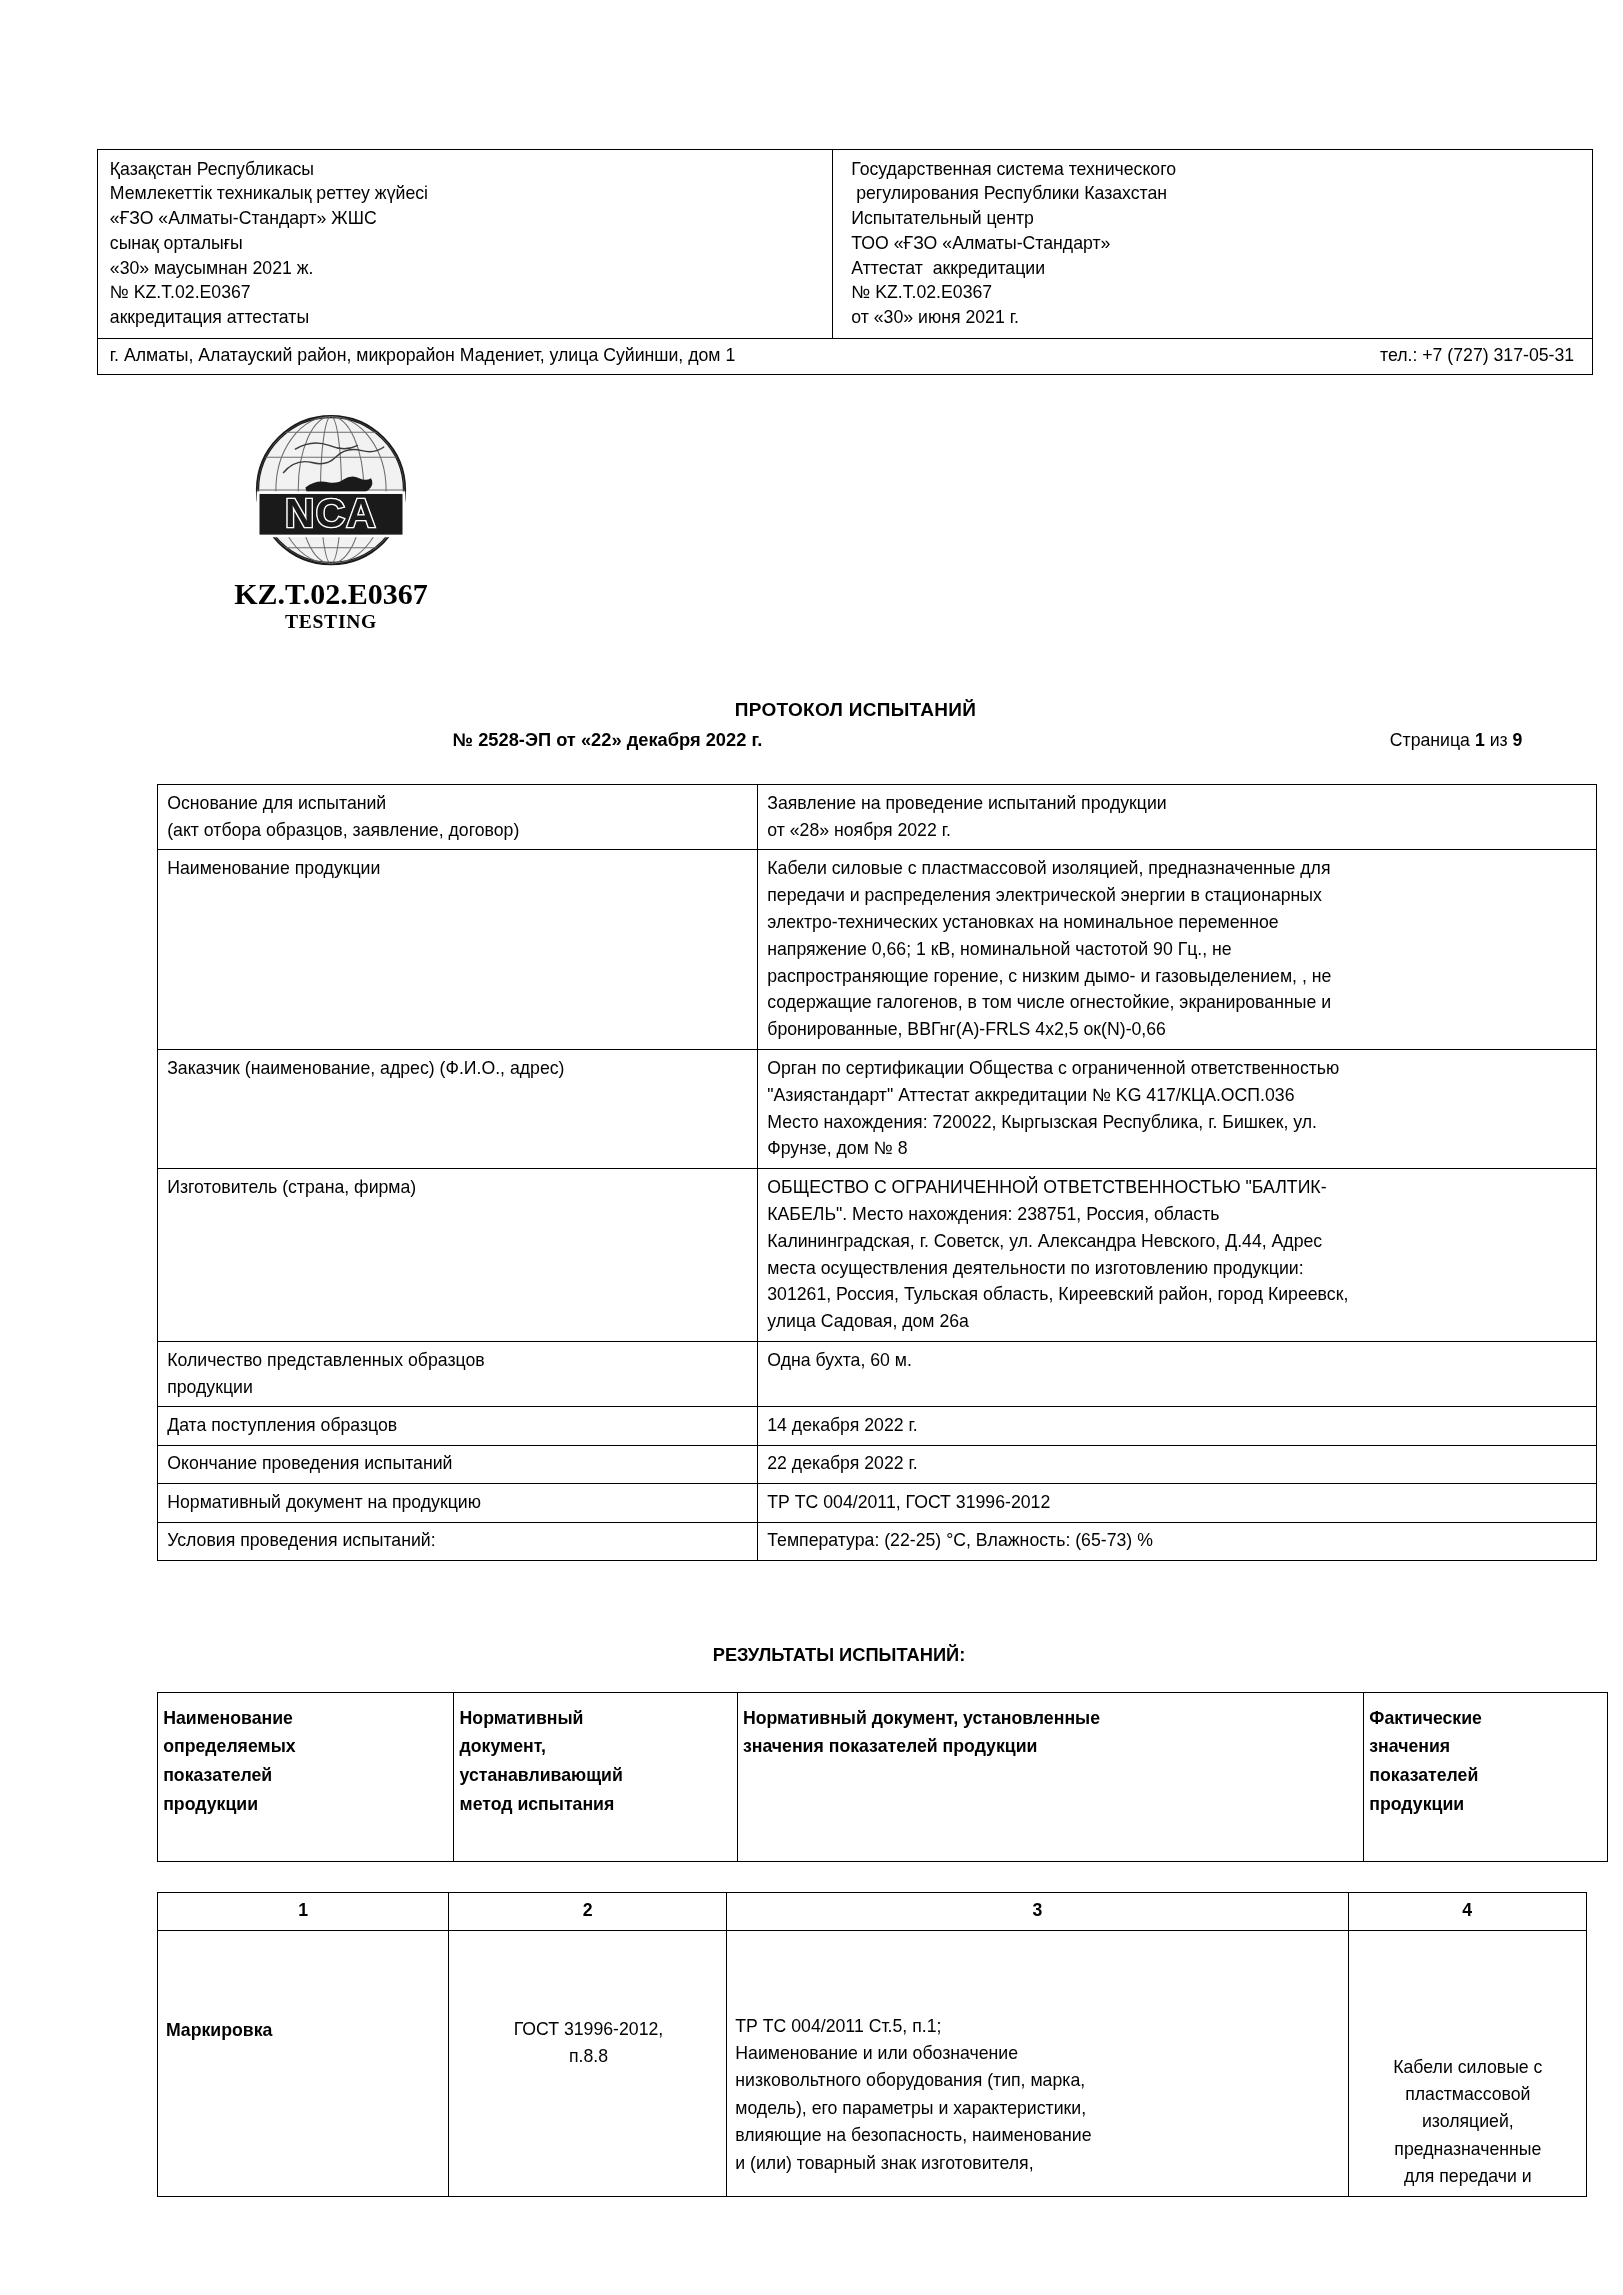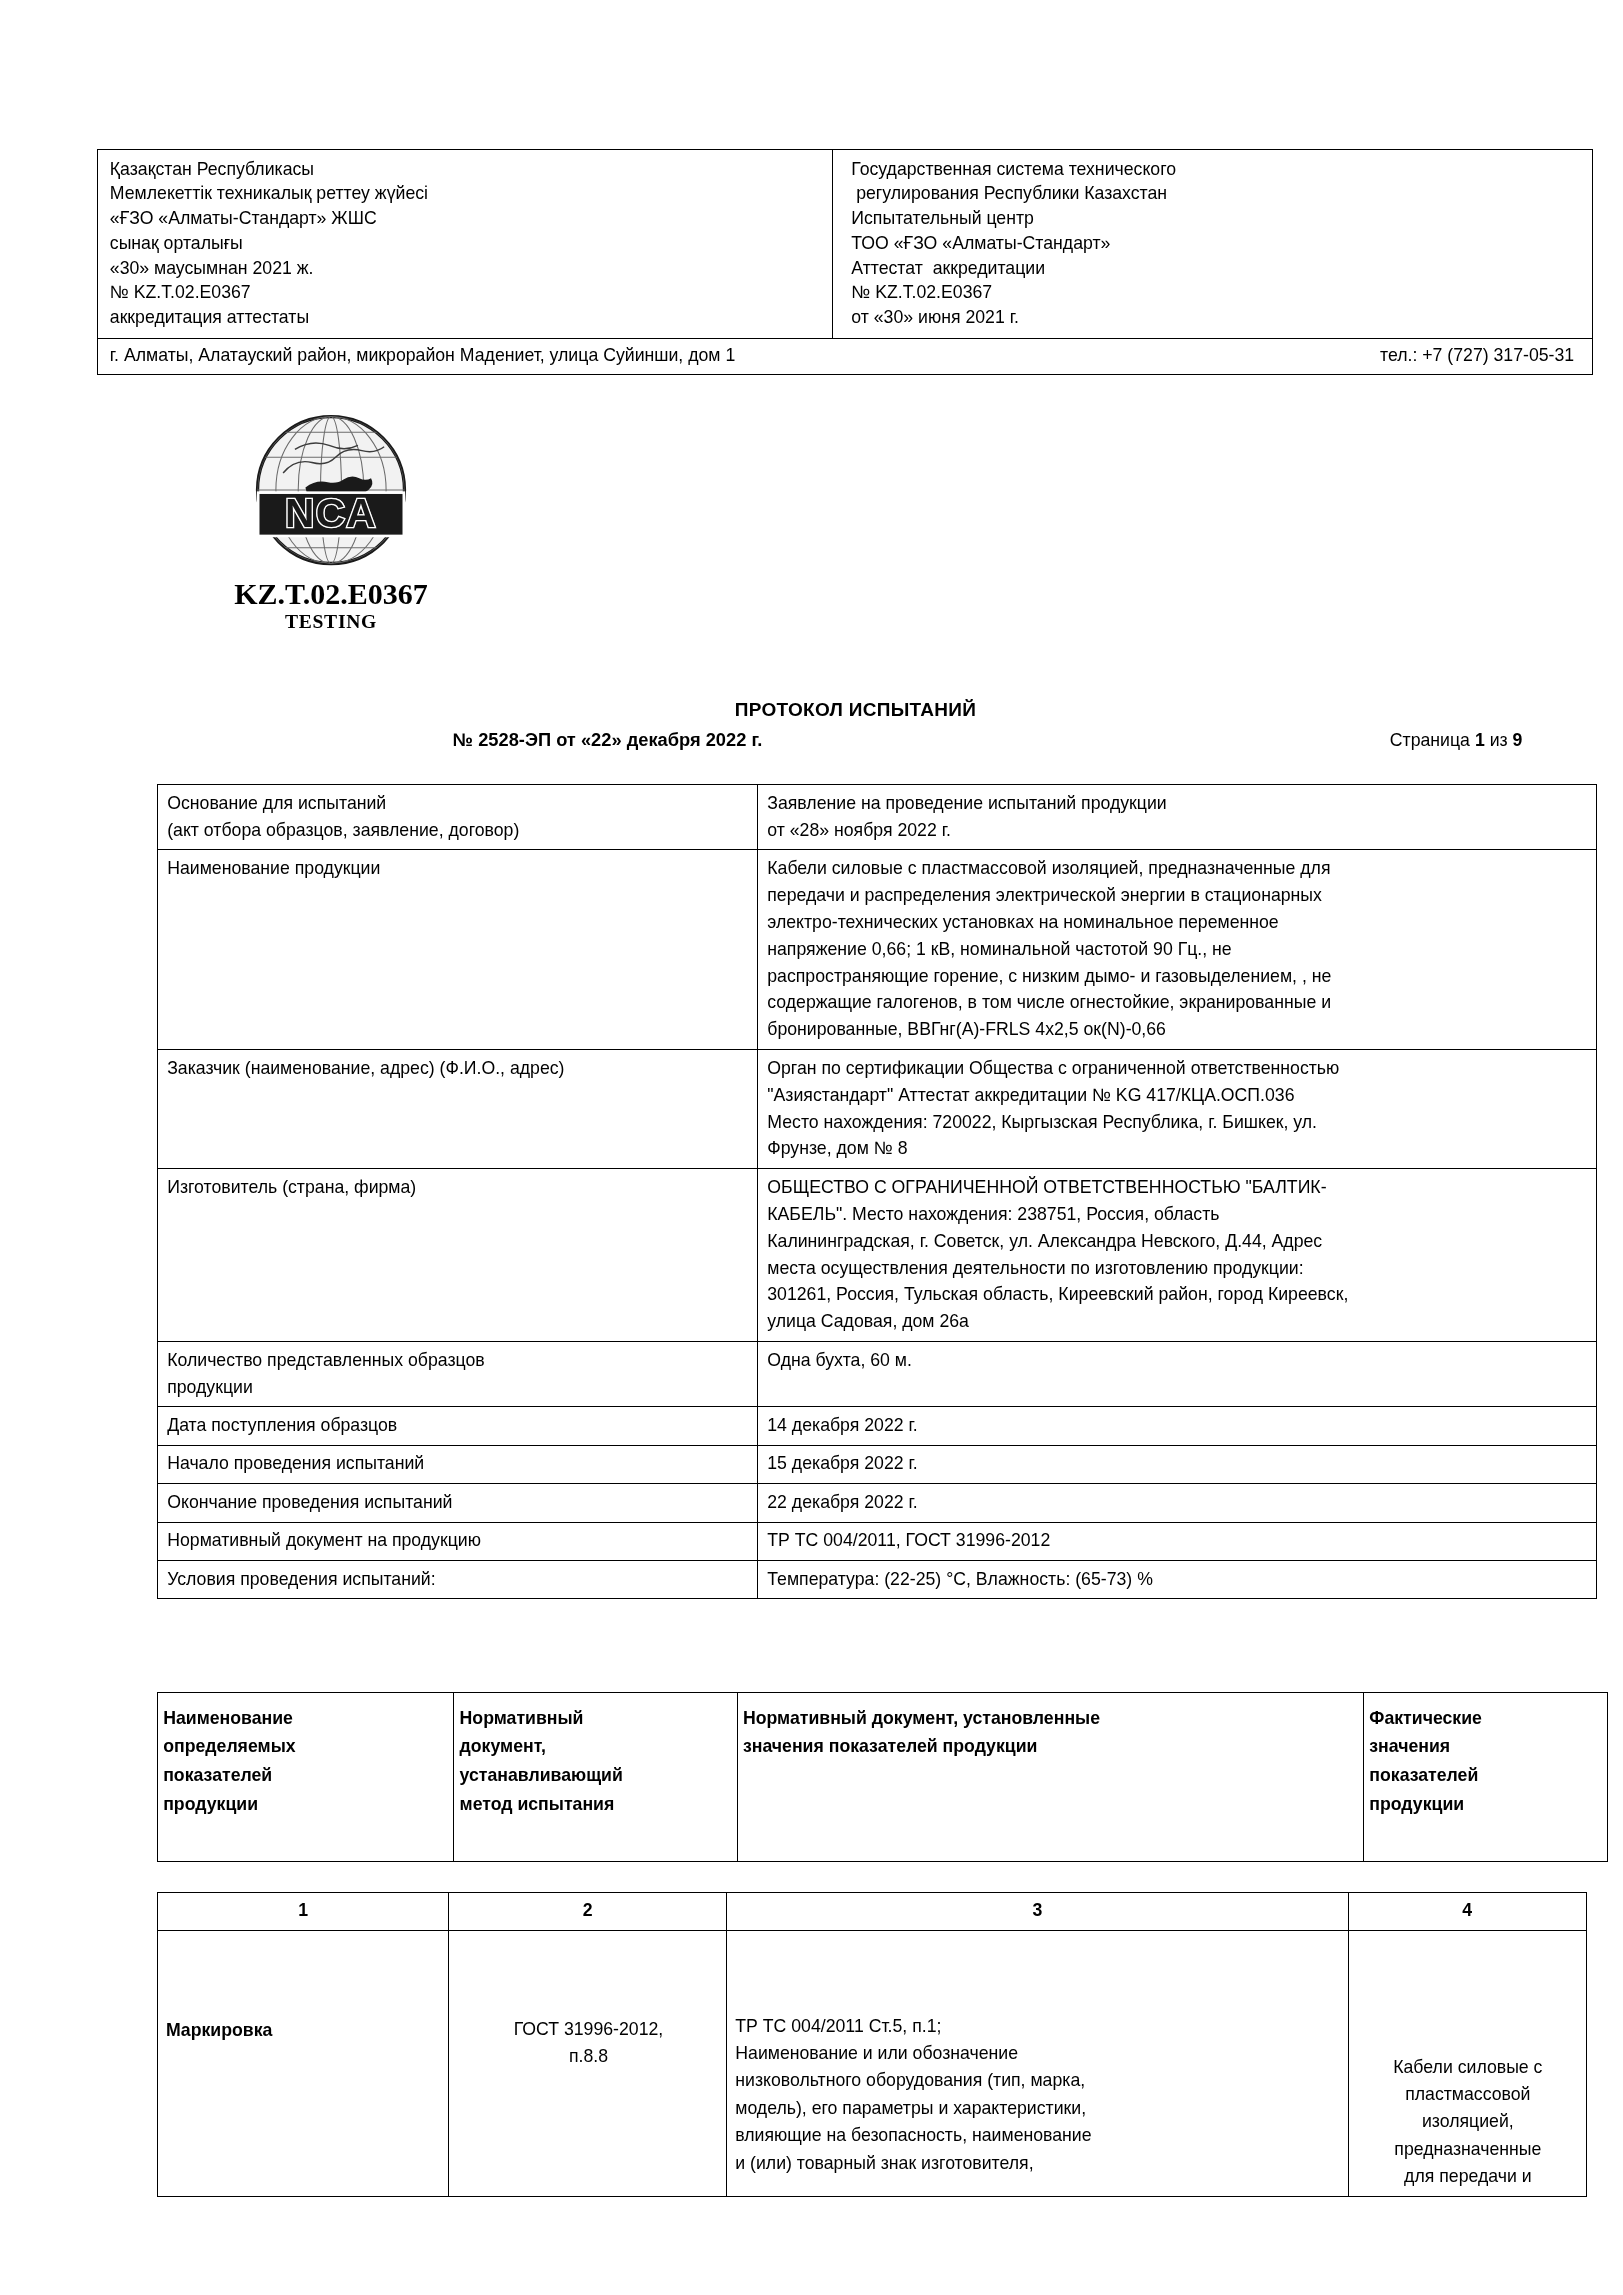--- a/index.html
+++ b/index.html
@@ -369,28 +369,20 @@
     <tr>
       <td class="c-label">
         <span class="vline">Дата поступления образцов</span>
       </td>
       <td class="c-value">
         <span class="vline">14 декабря 2022 г.</span>
       </td>
     </tr>
     <tr>
       <td class="c-label">
-        <span class="vline">Начало проведения испытаний</span>
-      </td>
-      <td class="c-value">
-        <span class="vline">15 декабря 2022 г.</span>
-      </td>
-    </tr>
-    <tr>
-      <td class="c-label">
         <span class="vline">Окончание проведения испытаний</span>
       </td>
       <td class="c-value">
         <span class="vline">22 декабря 2022 г.</span>
       </td>
     </tr>
     <tr>
       <td class="c-label">
         <span class="vline">Нормативный документ на продукцию</span>
       </td>
@@ -402,20 +394,21 @@
       <td class="c-label">
         <span class="vline">Условия проведения испытаний:</span>
       </td>
       <td class="c-value">
         <span class="vline">Температура: (22-25) °С, Влажность: (65-73) %</span>
       </td>
     </tr>
   </tbody>
     </table>
 
+  <div class="results-title">РЕЗУЛЬТАТЫ ИСПЫТАНИЙ:</div>
 
   <table class="res-head-table">
     <tbody>
         <tr>
       <td class="col1">
         <span class="vline">Наименование</span>
         <span class="vline">определяемых</span>
         <span class="vline">показателей</span>
         <span class="vline">продукции</span>
       </td>

